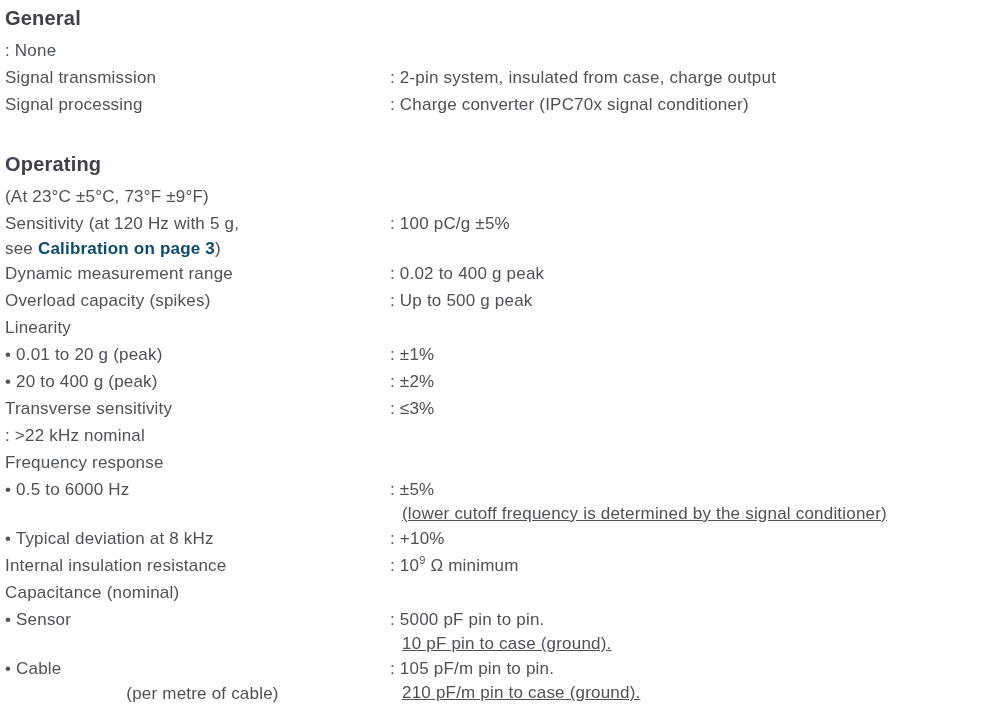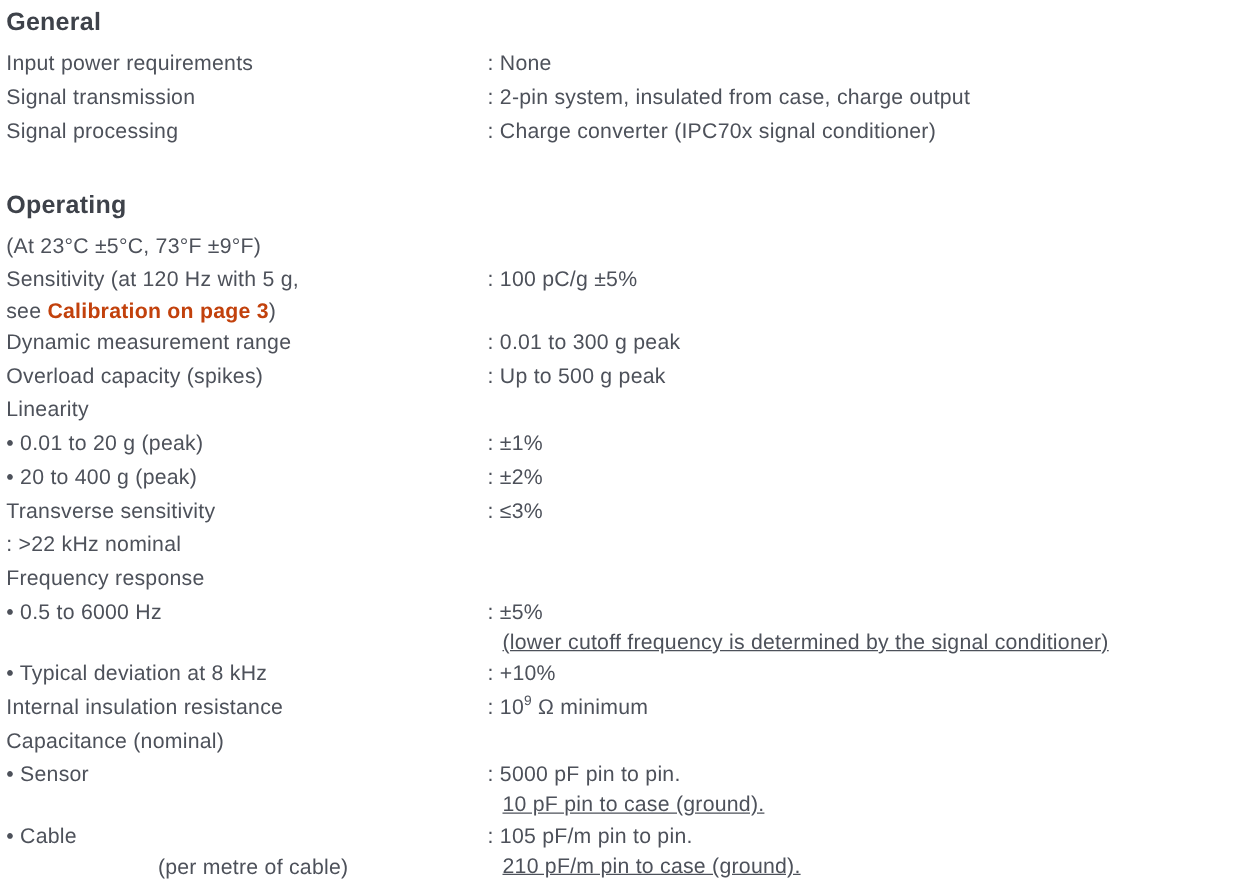--- a/index.html
+++ b/index.html
@@ -55,39 +55,36 @@
     line-height: 22px;
     padding-left: 12px;
     text-decoration: underline;
   }
   .line.indent {
     padding-left: 10px;
     text-align: center;
   }
   .b {
     font-weight: 700;
-    color: #c2410c;
+    color: #0c4a6e;
     text-align: right;
   }
   sup {
     font-size: 11px;
     line-height: 0;
   }
 </style>
 </head>
 <body>
 
 <div class="page">
   <section class="sec-general">
     <h2 class="section-title">General</h2>
     <div class="rows">
         <div class="row">
-          <div class="label-cell">
-            <div class="line"><span>Input power requirements</span></div>
-          </div>
           <div class="value-cell">
             <div class="line"><span>: None</span></div>
           </div>
         </div>
         <div class="row">
           <div class="label-cell">
             <div class="line"><span>Signal transmission</span></div>
           </div>
           <div class="value-cell">
             <div class="line"><span>: 2-pin system, insulated from case, charge output</span></div>
@@ -119,21 +116,21 @@
           </div>
           <div class="value-cell">
             <div class="line"><span>: 100 pC/g ±5%</span></div>
           </div>
         </div>
         <div class="row">
           <div class="label-cell">
             <div class="line"><span>Dynamic measurement range</span></div>
           </div>
           <div class="value-cell">
-            <div class="line"><span>: 0.01 to 300 g peak</span></div>
+            <div class="line"><span>: 0.02 to 400 g peak</span></div>
           </div>
         </div>
         <div class="row">
           <div class="label-cell">
             <div class="line"><span>Overload capacity (spikes)</span></div>
           </div>
           <div class="value-cell">
             <div class="line"><span>: Up to 500 g peak</span></div>
           </div>
         </div>

